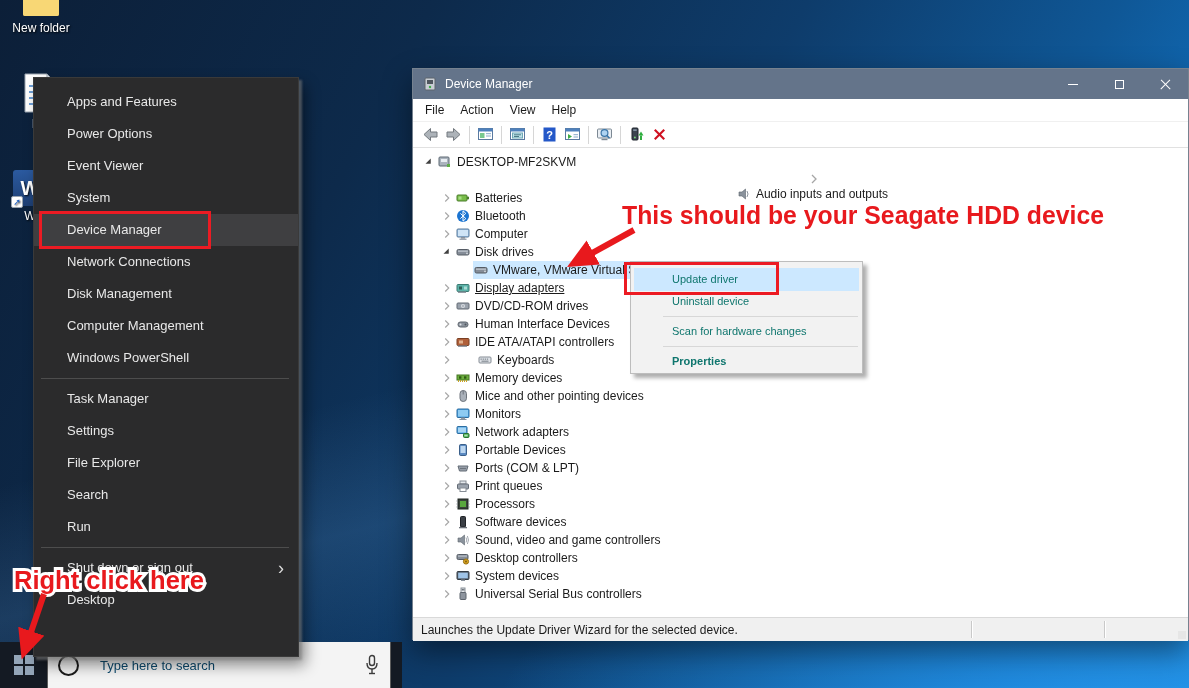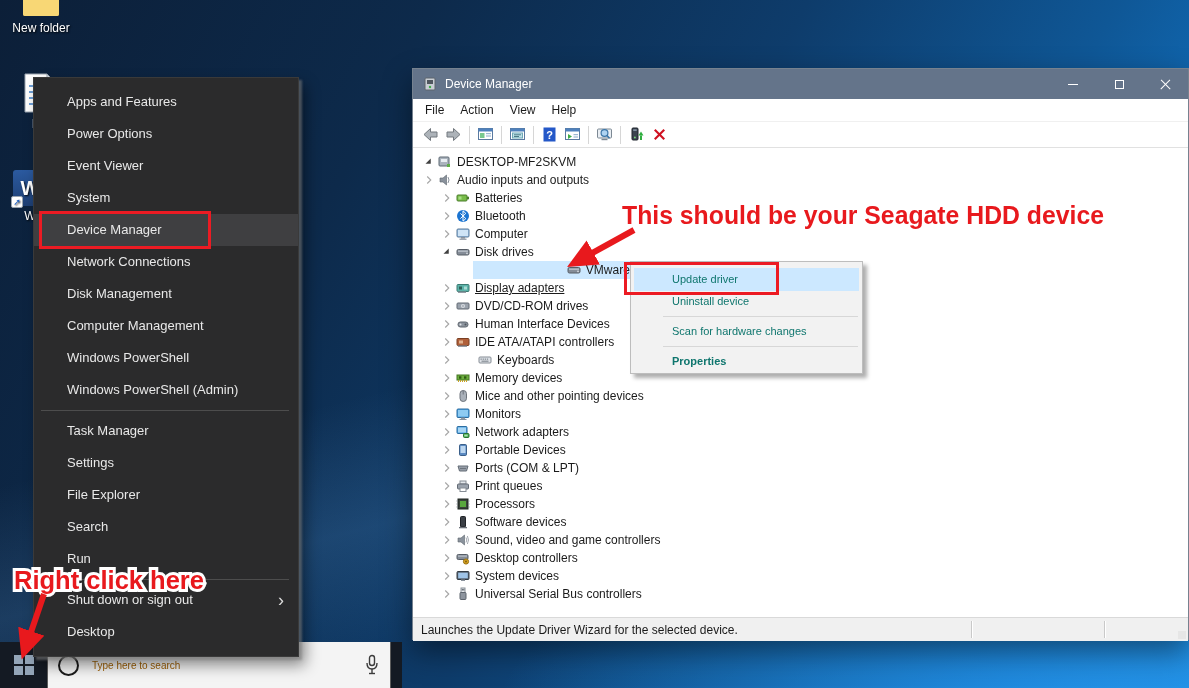--- a/index.html
+++ b/index.html
@@ -59,21 +59,21 @@
   #dm-menubar { height:23px; background:#fff; border-bottom:1px solid #f0f0f0; display:flex; align-items:center; padding-left:4px; }
   .mb-item { padding:0 8px; font-size:12px; color:#1a1a1a; }
 
   #dm-toolbar { height:26px; background:#fff; border-bottom:1px solid #e1e1e1; display:flex; align-items:center; padding-left:6px; }
   .tb-ico { width:17px; height:17px; margin:0 3px; }
   .tb-sep { width:1px; height:18px; background:#d6d6d6; margin:0 4px; }
 
   #dm-tree { height:469px; background:#fff; padding-top:5px; position:relative; overflow:hidden; }
   .tree-row { height:18px; display:flex; align-items:center; white-space:nowrap; }
   .twisty { width:16px; height:14px; flex:0 0 16px; }
-  .row-body { display:flex; align-items:center; height:18px; padding:0 3px 0 1px;justify-content:flex-end; }
+  .row-body { display:flex; align-items:center; height:18px; padding:0 3px 0 1px; }
   .row-body.selected { background:#cce8ff; width:259px; }
   .ticon { width:14px; height:14px; margin-right:5px; flex:0 0 14px; }
   .tlabel { font-size:12px; }
 
   #dm-status { height:24px; background:#f0f0f0; border-top:1px solid #d9d9d9; position:relative;
       display:flex; align-items:center; padding-left:8px; font-size:12px; }
   .st-div { position:absolute; top:3px; bottom:3px; width:1px; background:#c9c9c9; box-shadow:1px 0 0 #fff; }
   #st-div1 { left:558px; } #st-div2 { left:691px; }
   .grip { position:absolute; right:2px; bottom:2px; width:8px; height:8px; background:#e6e6e6; }
 
@@ -87,21 +87,21 @@
 
   
   #taskbar { position:absolute; left:0; top:642px; width:402px; height:46px; background:#141a23; z-index:4;
       display:flex; align-items:stretch; }
   #start-btn { width:47px; display:flex; align-items:center; justify-content:center; }
   .winlogo { display:grid; grid-template-columns:9px 9px; grid-template-rows:9px 9px; gap:2px; }
   .winlogo i { background:#93a5b8; display:block; }
   #search-box { width:344px; background:#f4f4f4; border:1px solid #5c5c5c; border-bottom:none; border-top:none;
       display:flex; align-items:center; padding:0 10px; }
   #cortana-ring { width:21px; height:21px; border:2.5px solid #1c1c1c; border-radius:50%; flex:0 0 21px; background:transparent; }
-  #search-text { flex:1; margin-left:13px; font-size:10px; color:#a16207; }
+  #search-text { flex:1; margin-left:21px; font-size:13px; color:#0c4a6e; }
   #mic { width:16px; height:22px; flex:0 0 16px; }
 
   
   #overlay { position:absolute; left:0; top:0; width:1189px; height:688px; z-index:10; pointer-events:none; }
   .note-text { font-family:"Liberation Sans","DejaVu Sans",sans-serif; font-weight:bold; fill:#e8191d;
       stroke:#ffffff; stroke-width:6px; paint-order:stroke; }
 </style>
 </head>
 <body>
 
@@ -417,21 +417,21 @@
           <svg class="twisty">
             <use href="#sym-chev-open"></use>
           </svg>
           <span class="row-body">
             <svg class="ticon">
               <use href="#sym-computer-root"></use>
             </svg>
             <span class="tlabel">DESKTOP-MF2SKVM</span>
           </span>
         </div>
-        <div class="tree-row" style="padding-left: 8px;">
+        <div class="tree-row" style="padding-left: 26px; flex-direction: column;">
           <svg class="twisty">
             <use href="#sym-chev-closed"></use>
           </svg>
           <span class="row-body">
             <svg class="ticon">
               <use href="#sym-audio"></use>
             </svg>
             <span class="tlabel">Audio inputs and outputs</span>
           </span>
         </div>
@@ -707,21 +707,20 @@
   <div id="winx">
       <div class="wx-item"><span>Apps and Features</span></div>
       <div class="wx-item"><span>Power Options</span></div>
       <div class="wx-item"><span>Event Viewer</span></div>
       <div class="wx-item"><span>System</span></div>
       <div class="wx-item hl"><span>Device Manager</span></div>
       <div class="wx-item"><span>Network Connections</span></div>
       <div class="wx-item"><span>Disk Management</span></div>
       <div class="wx-item"><span>Computer Management</span></div>
       <div class="wx-item"><span>Windows PowerShell</span></div>
-      <div class="wx-item"><span>Windows PowerShell (Admin)</span></div>
       <div class="wx-div"></div>
       <div class="wx-item"><span>Task Manager</span></div>
       <div class="wx-item"><span>Settings</span></div>
       <div class="wx-item"><span>File Explorer</span></div>
       <div class="wx-item"><span>Search</span></div>
       <div class="wx-item"><span>Run</span></div>
       <div class="wx-div"></div>
       <div class="wx-item"><span>Shut down or sign out</span><span class="subchev">›</span></div>
       <div class="wx-item"><span>Desktop</span></div>
     </div>

